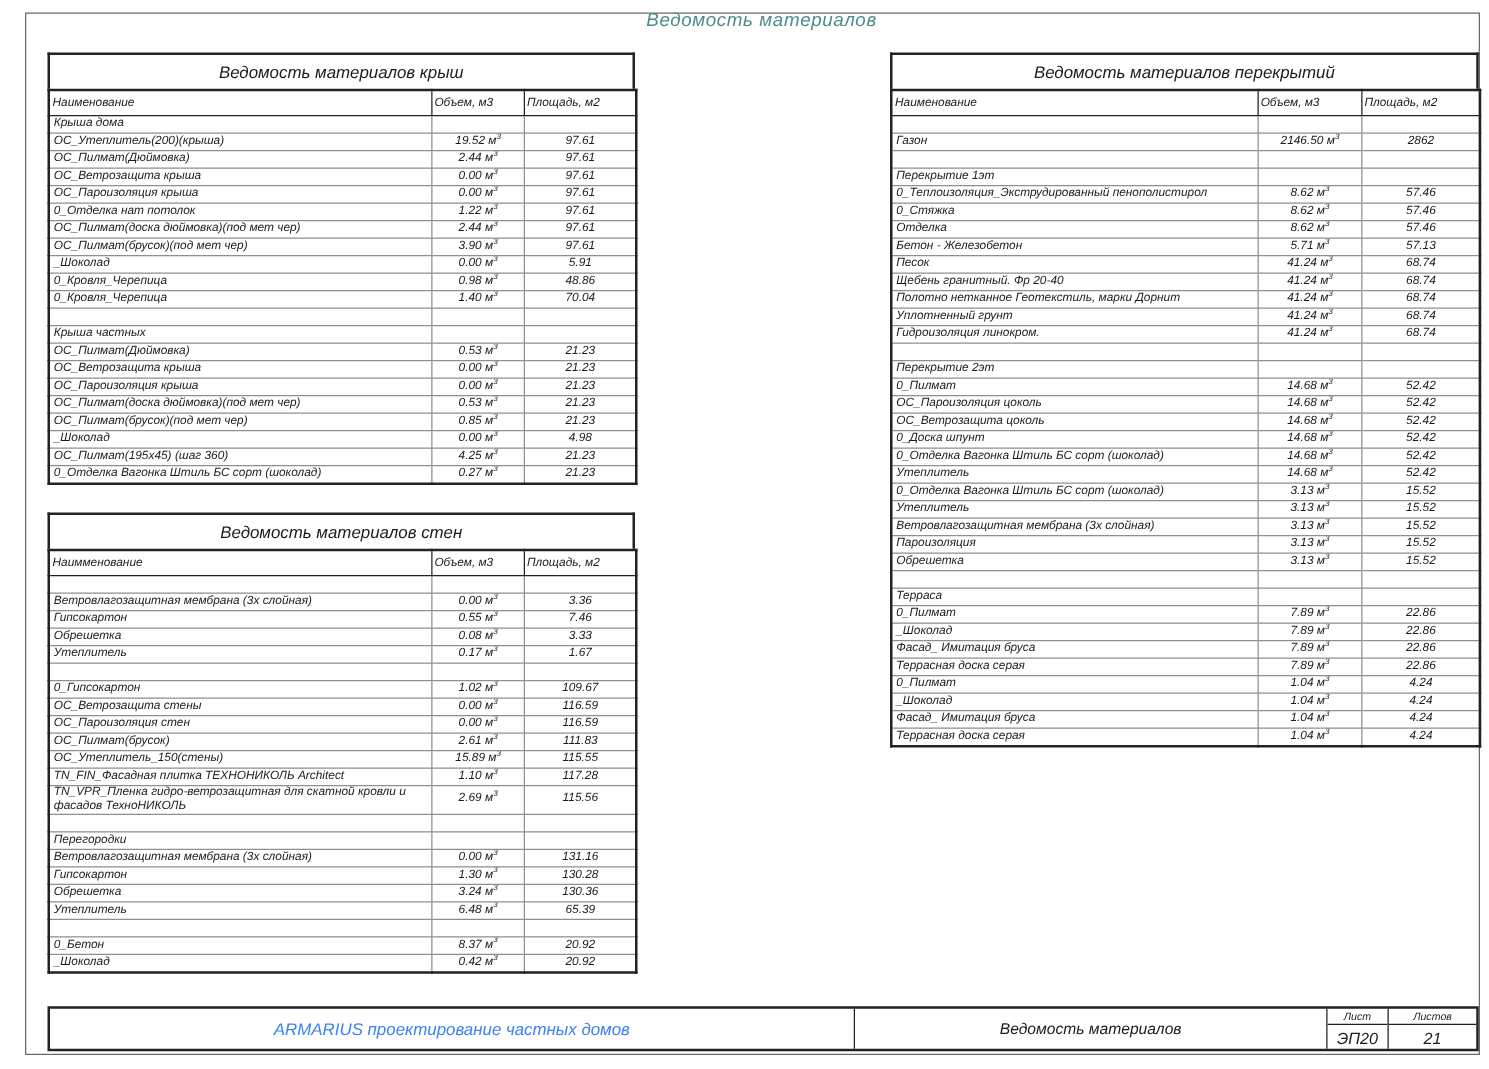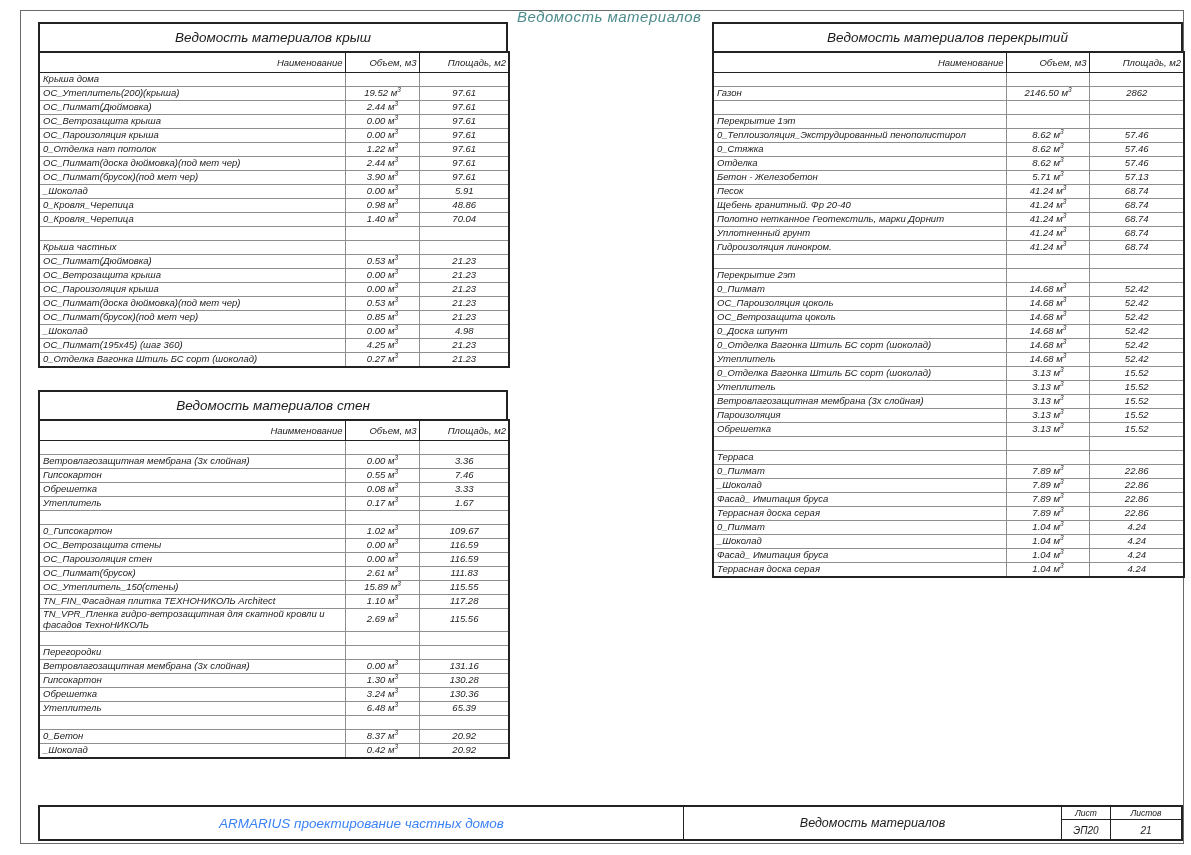--- a/index.html
+++ b/index.html
@@ -10,26 +10,26 @@
   .frame{position:absolute;left:20px;top:10px;width:1162px;height:832px;border:1px solid #6a6a6a;}
   .col-left{position:absolute;left:38px;top:22px;width:470px;}
   .col-right{position:absolute;left:712px;top:22px;width:471px;}
   .page-heading{
     position:absolute;left:517px;top:8px;font-size:15px;font-style:italic;
     color:#4e8c8c;letter-spacing:.5px;white-space:nowrap;
   }
   .mat-table{margin-bottom:22px;}
   .t-title{
     border:2px solid #222;border-bottom:none;height:27px;line-height:27px;
-    text-align:center;font-size:13.5px;font-style:italic;background:#fff;
+    text-align:center;font-size:13.5px;font-style:italic;background:#fff;margin-top:20px;
   }
   table{width:100%;border-collapse:collapse;border:2px solid #222;table-layout:fixed;}
   th{
     border:1.5px solid #222;font-weight:normal;font-size:9.5px;font-style:italic;
-    height:19px;padding:0 2px;text-align:right;overflow:hidden;
+    height:19px;padding:0 2px;text-align:left;overflow:hidden;
   }
   td{
     border:1px solid #8f8f8f;font-size:9.5px;font-style:italic;height:13px;
     line-height:1.15;padding:0 2px 0 3px;overflow:hidden;vertical-align:middle;
   }
   td.volume-cell,td.area-cell{text-align:center;border-left:1.5px solid #222;}
   tr[data-name="section-row"] td,tr[data-name="empty-row"] td{border-top-color:#555;}
   sup{font-size:6.5px;line-height:0;}
   .footer{
     position:absolute;left:38px;top:805px;width:1145px;height:36px;
@@ -43,21 +43,21 @@
     flex:1;border-right:1.5px solid #222;display:flex;align-items:center;
     justify-content:center;font-size:12.5px;font-style:italic;
   }
   .f-sheet{width:48px;border-right:1.5px solid #222;}
   .f-sheets{width:70px;}
   .f-cell-label{
     height:12px;border-bottom:1px solid #222;font-size:8.5px;font-style:italic;
     display:flex;align-items:center;justify-content:center;
   }
   .f-cell-value{
-    height:20px;font-size:10px;font-style:italic;display:flex;
+    height:20px;font-size:13px;font-style:italic;display:flex;
     align-items:center;justify-content:center;
   }
 </style>
 </head>
 <body>
 
 <div class="frame" data-name="sheet-frame"></div>
 
 <div class="page-heading" data-name="page-title">Ведомость материалов</div>
 

